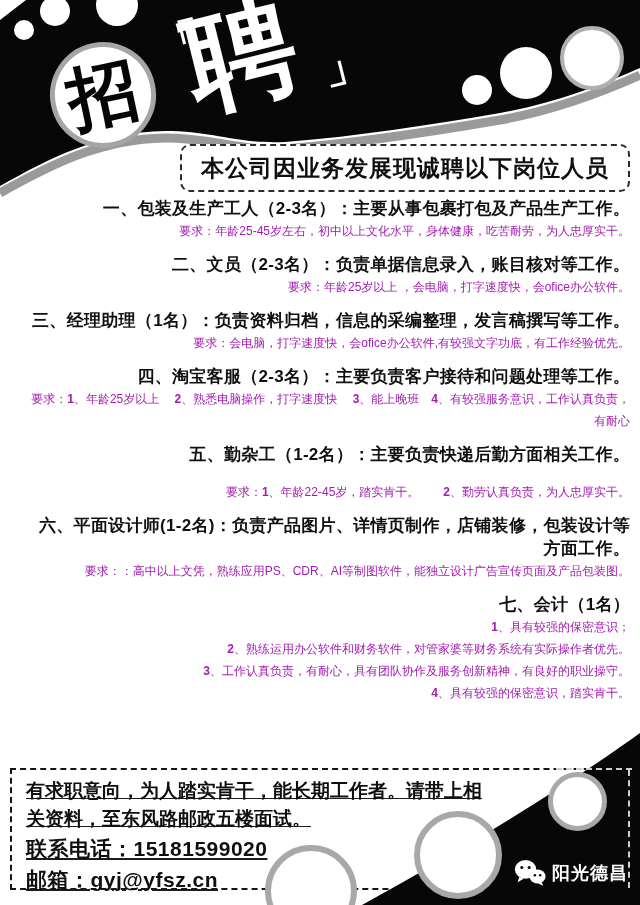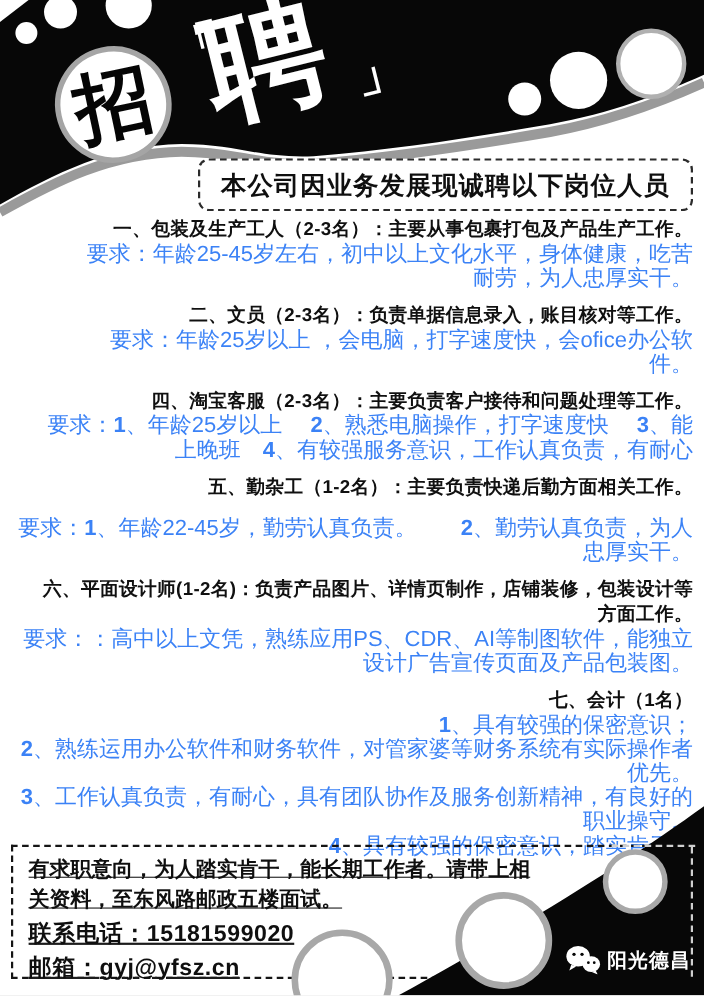--- a/index.html
+++ b/index.html
@@ -42,21 +42,21 @@
     display:flex;align-items:center;justify-content:center;
     font-size:23px;font-weight:800;letter-spacing:1px;color:#0f0f0f;white-space:nowrap;font-family:Liberation Serif, serif;
   }
   
   .jobs{position:absolute;left:8px;top:197px;width:622px;text-align:right;}
   .job{margin-bottom:11px;}
   .job-title{
     margin:0;font-size:17px;line-height:23px;font-weight:800;color:#101010;
     letter-spacing:0.3px;text-indent:14px;
   }
-  .job-line{margin:0;font-size:20px;line-height:22px;color:#3b82f6;}
+  .job-line{margin:0;font-size:12px;line-height:22px;color:#a21caf;}
   .job-line .b{font-weight:800;}
   
   .contact-box{
     position:absolute;left:10px;top:768px;width:620px;height:122px;box-sizing:border-box;
     border:2px dashed #151515;padding:7px 0 0 14px;text-decoration:underline;
   }
   .contact-line{font-size:19px;font-weight:800;line-height:28px;color:#0f0f0f;white-space:nowrap;}
   .contact-line.large{font-size:21px;line-height:31px;letter-spacing:0.5px;}
   
   .footer-wedge{position:absolute;left:0;top:725px;}
@@ -102,26 +102,30 @@
   <div class="jobs">
       <section class="job">
         <h3 class="job-title">一、包装及生产工人（2-3名）：主要从事包裹打包及产品生产工作。</h3>
         <p class="job-line" style="text-indent: 3em;"><span>要求：年龄25-45岁左右，初中以上文化水平，身体健康，吃苦耐劳，为人忠厚实干。</span></p>
       </section>
       <section class="job">
         <h3 class="job-title">二、文员（2-3名）：负责单据信息录入，账目核对等工作。</h3>
         <p class="job-line" style="text-indent: 3em;"><span>要求：年龄25岁以上 ，会电脑，打字速度快，会ofice办公软件。</span></p>
       </section>
       <section class="job">
+        <h3 class="job-title">三、经理助理（1名）：负责资料归档，信息的采编整理，发言稿撰写等工作。</h3>
+        <p class="job-line" style="text-indent: 3em;"><span>要求：会电脑，打字速度快，会ofice办公软件,有较强文字功底，有工作经验优先。</span></p>
+      </section>
+      <section class="job">
         <h3 class="job-title">四、淘宝客服（2-3名）：主要负责客户接待和问题处理等工作。</h3>
         <p class="job-line" style="text-indent: 1em;"><span>要求：</span><span class="b">1</span><span>、年龄25岁以上　 </span><span class="b">2</span><span>、熟悉电脑操作，打字速度快　 </span><span class="b">3</span><span>、能上晚班　</span><span class="b">4</span><span>、有较强服务意识，工作认真负责，有耐心</span></p>
       </section>
       <section class="job">
         <h3 class="job-title">五、勤杂工（1-2名）：主要负责快递后勤方面相关工作。</h3>
-        <p class="job-line" style="margin-top: 15px;"><span>要求：</span><span class="b">1</span><span>、年龄22-45岁，勤劳认真负责。　　</span><span class="b">2</span><span>、勤劳认真负责，为人忠厚实干。</span></p>
+        <p class="job-line" style="margin-top: 15px;"><span>要求：</span><span class="b">1</span><span>、年龄22-45岁，踏实肯干。　　</span><span class="b">2</span><span>、勤劳认真负责，为人忠厚实干。</span></p>
       </section>
       <section class="job">
         <h3 class="job-title">六、平面设计师(1-2名)：负责产品图片、详情页制作，店铺装修，包装设计等方面工作。</h3>
         <p class="job-line"><span>要求：：高中以上文凭，熟练应用PS、CDR、AI等制图软件，能独立设计广告宣传页面及产品包装图。</span></p>
       </section>
       <section class="job">
         <h3 class="job-title">七、会计（1名）</h3>
         <p class="job-line"><span class="b">1</span><span>、具有较强的保密意识；</span></p>
         <p class="job-line"><span class="b">2</span><span>、熟练运用办公软件和财务软件，对管家婆等财务系统有实际操作者优先。</span></p>
         <p class="job-line"><span class="b">3</span><span>、工作认真负责，有耐心，具有团队协作及服务创新精神，有良好的职业操守。</span></p>

